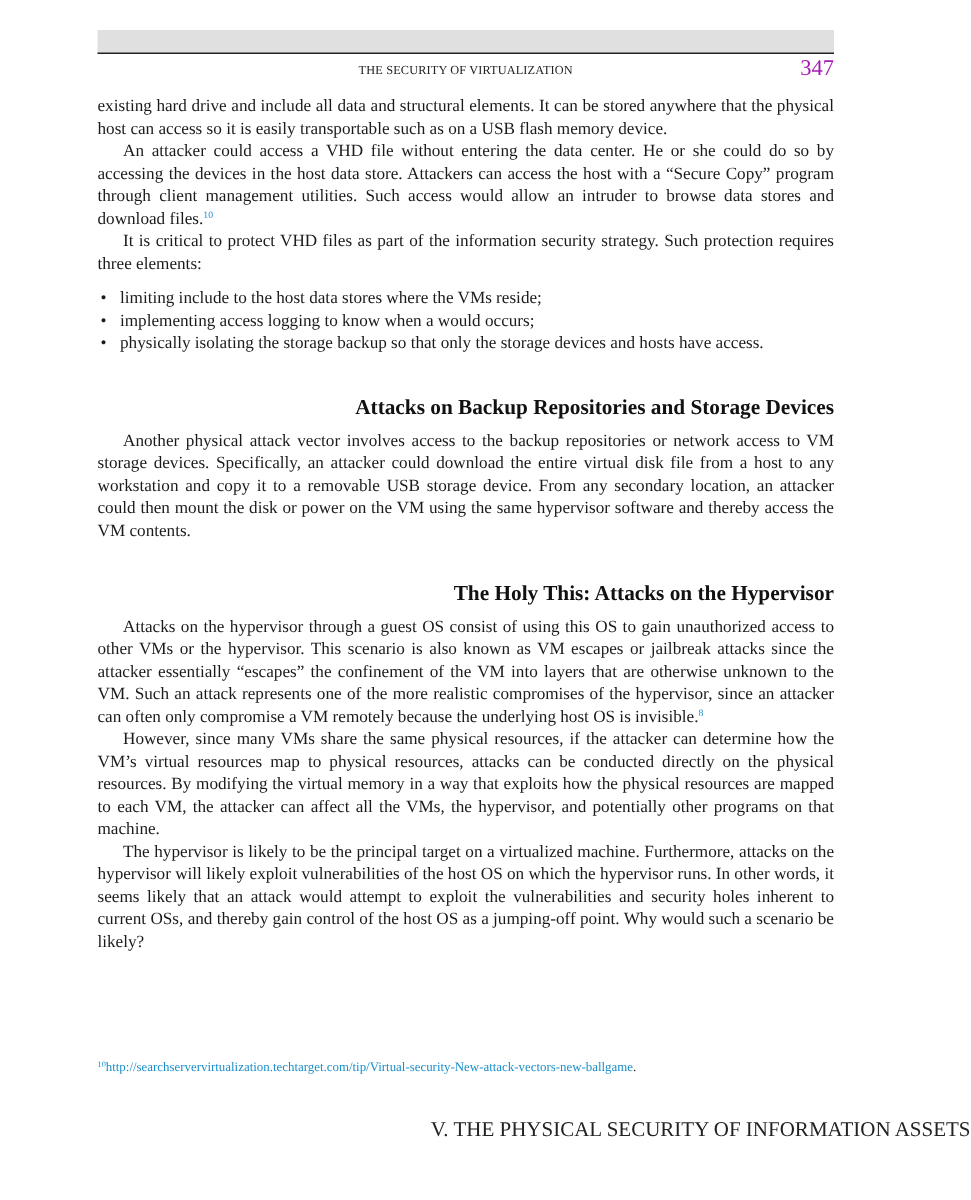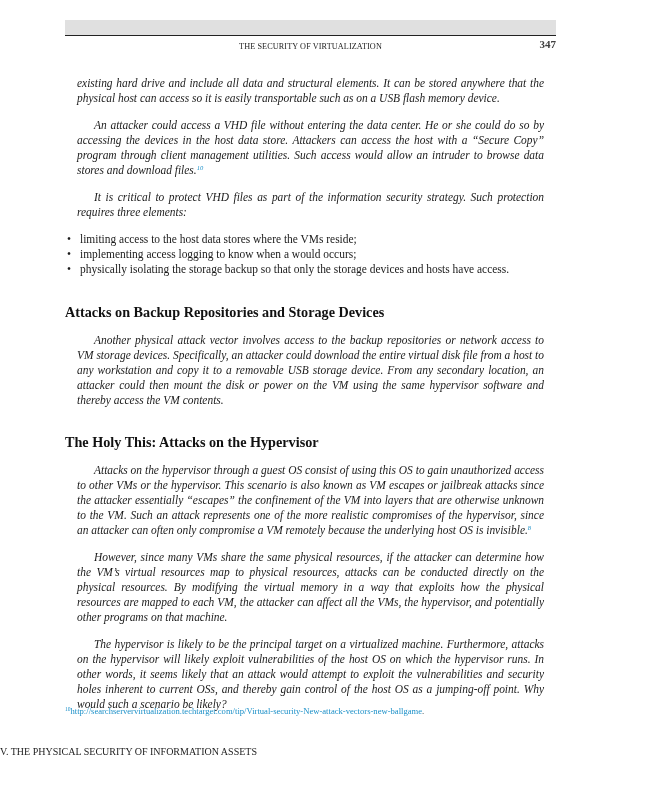--- a/index.html
+++ b/index.html
@@ -3,56 +3,56 @@
 <meta charset="utf-8">
 <style>
   html, body { margin: 0; padding: 0; background: #ffffff; }
   body { width: 647px; height: 800px; position: relative; overflow: hidden;
          font-family: "Liberation Serif", "DejaVu Serif", serif; color: #1a1a1a; }
   .header-band { position: absolute; left: 65px; top: 20px; width: 491px; height: 15px;
                  background: #e0e0e0; border-bottom: 1px solid #222; }
   .running-head { position: absolute; left: 65px; top: 40px; width: 491px; height: 14px; }
   .running-title { position: absolute; left: 0; right: 0; text-align: center;
                    font-size: 8.2px; letter-spacing: 0.1px; top: 2px; color: #222; }
-  .page-number { position: absolute; right: 0; top: -2px; font-size: 11px; color: #404040; font-weight: bold; }
+  .page-number { position: absolute; right: 0; top: -2px; font-size: 15px; color: #a21caf; }
   .content { position: absolute; left: 65px; top: 64px; width: 491px; font-size: 11.45px;
              line-height: 15px; text-align: justify; }
-  .content p { margin: 12px; font-style: italic; }
+  .content p { margin: 0; }
   .indent { text-indent: 17px; }
   .sup { color: #1a8fc8; font-size: 6.5px; vertical-align: 4px; line-height: 0; }
   ul.bullets { list-style: none; margin: 8px 0 0 0; padding: 0; }
   ul.bullets li { position: relative; padding-left: 15px; text-align: left; }
   ul.bullets li .bullet { position: absolute; left: 2px; top: 0; }
   h2.section { font-size: 14.2px; font-weight: bold; margin: 0; line-height: 18px;
-               text-align: left; color: #111; }
+               text-align: right; color: #111; }
   .h1 { margin-top: 26px !important; margin-bottom: 6px !important; }
   .h2 { margin-top: 25px !important; margin-bottom: 6px !important; }
   .footnote { position: absolute; left: 65px; top: 706px; font-size: 8.6px; color: #1a8fc8; }
   .footnote .fn-mark { font-size: 5.5px; vertical-align: 3px; }
   .footnote .fn-period { color: #1a1a1a; }
-  .footer { position: absolute; left: 0; width: 647px; top: 746px; text-align: left;
-            font-size: 10px; color: #222; }
+  .footer { position: absolute; left: 0; width: 647px; top: 746px; text-align: right;
+            font-size: 14px; color: #222; }
 </style>
 </head>
 <body>
 
 <div class="header-band"></div>
 
 <div class="running-head">
   <span class="running-title">THE SECURITY OF VIRTUALIZATION</span>
   <span class="page-number">347</span>
 </div>
 
 <div class="content">
   <p>existing hard drive and include all data and structural elements. It can be stored anywhere that the physical host can access so it is easily transportable such as on a USB flash memory device.</p>
   <p class="indent"><span>An attacker could access a VHD file without entering the data center. He or she could do so by accessing the devices in the host data store. Attackers can access the host with a “Secure Copy” program through client management utilities. Such access would allow an intruder to browse data stores and download files.</span><a class="sup">10</a></p>
   <p class="indent">It is critical to protect VHD files as part of the information security strategy. Such protection requires three elements:</p>
 
   <ul class="bullets">
-    <li><span class="bullet">•</span><span>limiting access to the host data stores where the VMs reside;</span></li>
+    <li><span class="bullet">•</span><span>limiting include to the host data stores where the VMs reside;</span></li>
     <li><span class="bullet">•</span><span>implementing access logging to know when a would occurs;</span></li>
     <li><span class="bullet">•</span><span>physically isolating the storage backup so that only the storage devices and hosts have access.</span></li>
   </ul>
 
   <h2 class="section h1">Attacks on Backup Repositories and Storage Devices</h2>
   <p class="indent">Another physical attack vector involves access to the backup repositories or network access to VM storage devices. Specifically, an attacker could download the entire virtual disk file from a host to any workstation and copy it to a removable USB storage device. From any secondary location, an attacker could then mount the disk or power on the VM using the same hypervisor software and thereby access the VM contents.</p>
 
   <h2 class="section h2">The Holy This: Attacks on the Hypervisor</h2>
   <p class="indent"><span>Attacks on the hypervisor through a guest OS consist of using this OS to gain unauthorized access to other VMs or the hypervisor. This scenario is also known as VM escapes or jailbreak attacks since the attacker essentially “escapes” the confinement of the VM into layers that are otherwise unknown to the VM. Such an attack represents one of the more realistic compromises of the hypervisor, since an attacker can often only compromise a VM remotely because the underlying host OS is invisible.</span><a class="sup">8</a></p>
   <p class="indent">However, since many VMs share the same physical resources, if the attacker can determine how the VM’s virtual resources map to physical resources, attacks can be conducted directly on the physical resources. By modifying the virtual memory in a way that exploits how the physical resources are mapped to each VM, the attacker can affect all the VMs, the hypervisor, and potentially other programs on that machine.</p>

